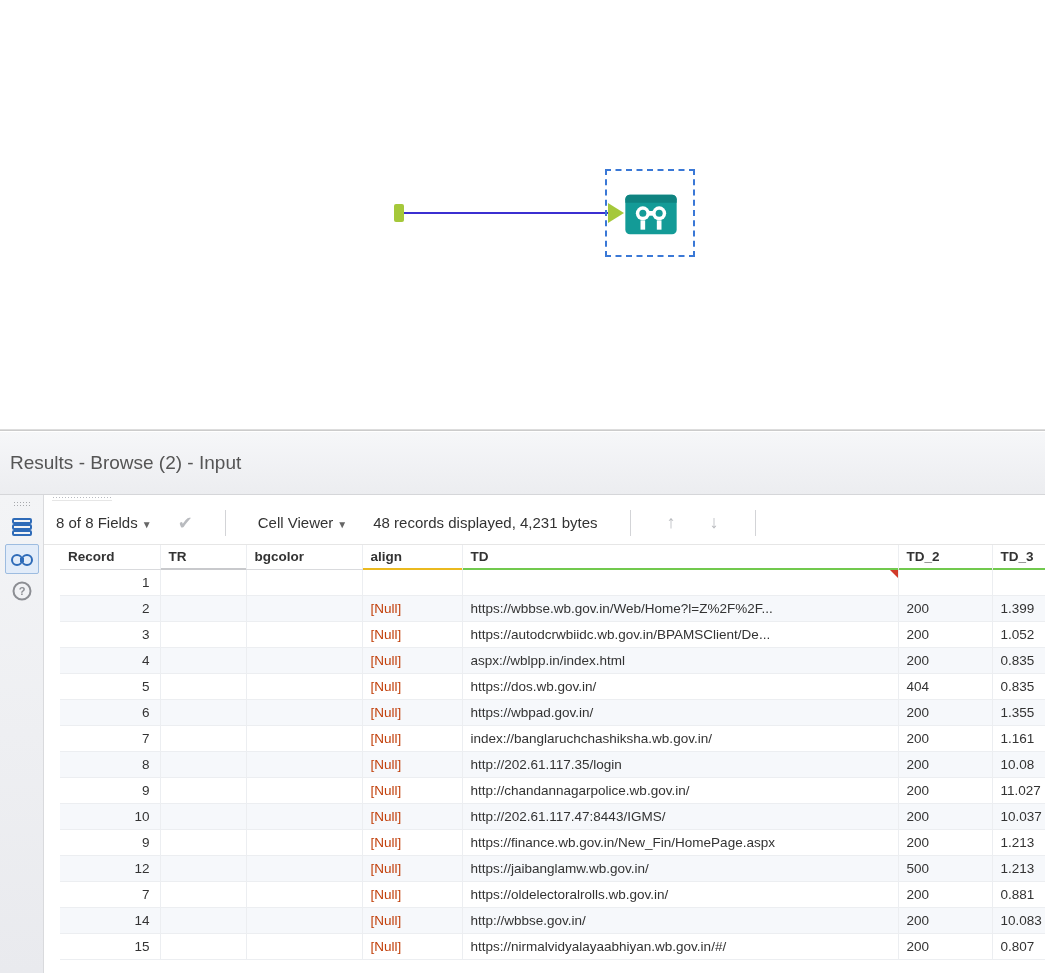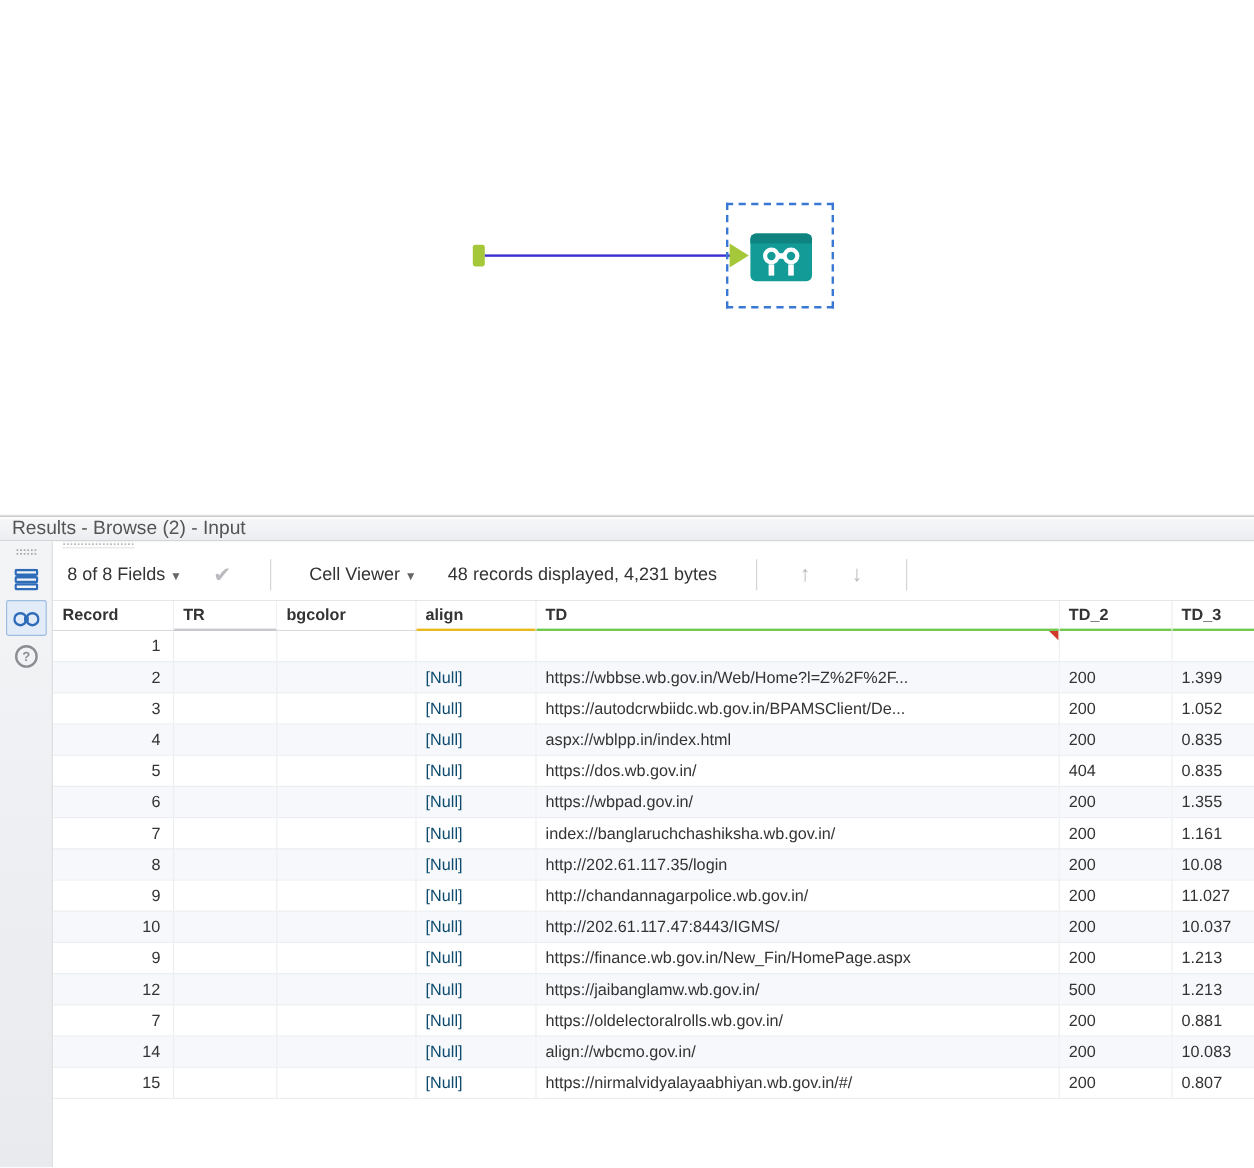--- a/index.html
+++ b/index.html
@@ -63,22 +63,22 @@
   .results-panel {
     display: flex;
     flex-direction: column;
     height: 543px;
     border-top: 1px solid #ccc;
   }
   .results-header {
     background: linear-gradient(#f6f7f9, #ecedf0);
     border-top: 1px solid #fff;
     border-bottom: 1px solid #d5d6d9;
-    padding: 0 10px;
-    font-size: 16px;
+    padding: 20px 10px;
+    font-size: 19px;
     color: #555;
   }
   .results-body {
     display: flex;
     flex: 1;
     overflow: hidden;
   }
   .rail {
     width: 44px;
     background: linear-gradient(#f3f4f6, #e9eaee);
@@ -190,21 +190,21 @@
   }
   table.data tbody tr:nth-child(even) td { background: #f6f8fb; }
   table.data tbody tr:nth-child(odd)  td { background: #ffffff; }
   table.data td.rownum {
     text-align: right;
     padding-right: 10px;
     color: #333;
     background: #fff !important;
   }
   table.data tbody tr:nth-child(even) td.rownum { background: #f6f8fb !important; }
-  .null { color: #0c4a6e; }
+  .null { color: #c2410c; }
   .td-flag {
     position: absolute;
     top: 0; right: 0;
     width: 0; height: 0;
     border-left: 8px solid transparent;
     border-top: 8px solid #d13a2a;
   }
   .cell-rel { position: relative; }
   .col-record { width: 100px; }
   .col-tr     { width: 86px; }
@@ -284,21 +284,21 @@
         <span>
           <span>Cell Viewer</span><span class="tb-caret">▼</span>
         </span>
         <span>48 records displayed, 4,231 bytes</span>
         <span class="tb-sep"></span>
         <span class="tb-arrow">↑</span>
         <span class="tb-arrow">↓</span>
         <span class="tb-sep"></span>
       </div>
 
-      <div style="overflow:auto; flex:1;">
+      <div style="overflow:auto; flex:1;margin-left:16px;">
         <table class="data">
           <colgroup>
             <col class="col-record">
               <col class="col-tr">
               <col class="col-bg">
             <col class="col-align">
               <col class="col-td">
               <col class="col-td2">
               <col class="col-td3">
           </colgroup>
@@ -431,21 +431,21 @@
                 <td><span class="null">[Null]</span></td>
                 <td>https://oldelectoralrolls.wb.gov.in/</td>
                 <td>200</td>
                 <td>0.881</td>
               </tr>
               <tr>
                 <td class="rownum">14</td>
                 <td></td>
                 <td></td>
                 <td><span class="null">[Null]</span></td>
-                <td>align://wbcmo.gov.in/</td>
+                <td>http://wbbse.gov.in/</td>
                 <td>200</td>
                 <td>10.083</td>
               </tr>
               <tr>
                 <td class="rownum">15</td>
                 <td></td>
                 <td></td>
                 <td><span class="null">[Null]</span></td>
                 <td>https://nirmalvidyalayaabhiyan.wb.gov.in/#/</td>
                 <td>200</td>

